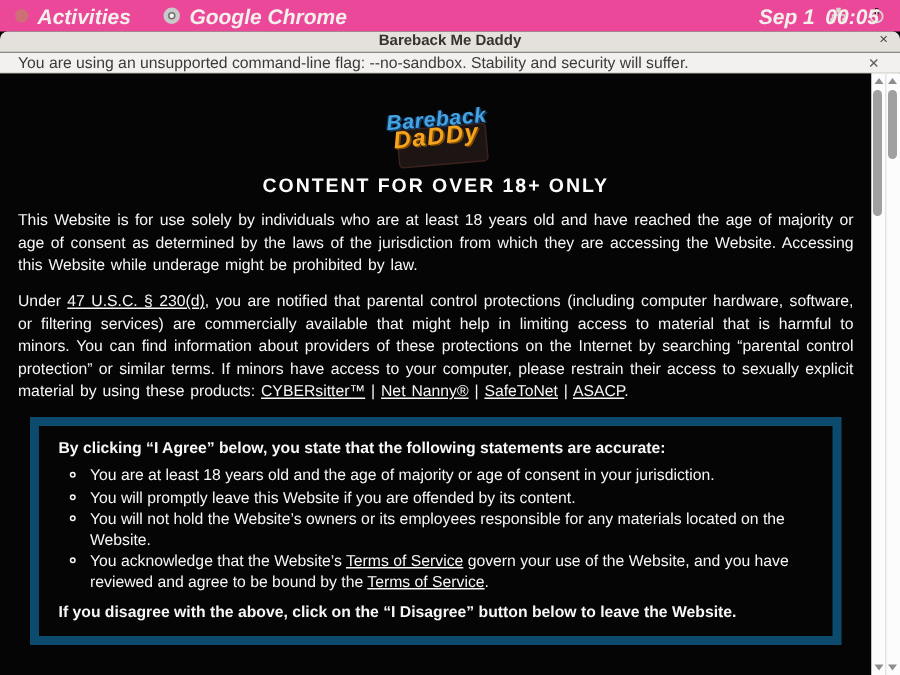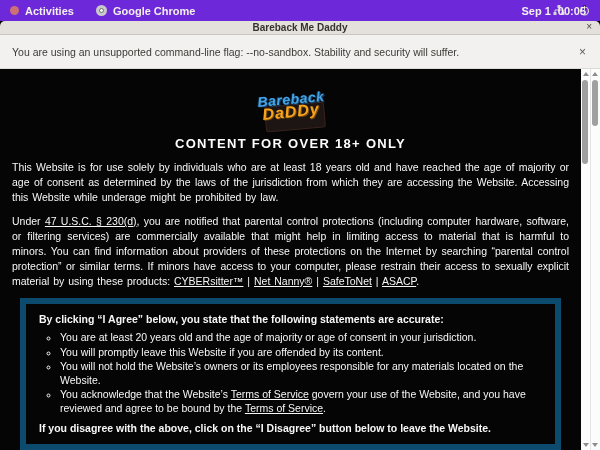--- a/index.html
+++ b/index.html
@@ -5,23 +5,23 @@
   html,body{margin:0;padding:0;}
   body{
     width:600px;height:450px;overflow:hidden;background:#000;
     font-family:"Liberation Sans","DejaVu Sans",sans-serif;
     -webkit-font-smoothing:antialiased;
   }
   .screen{width:600px;height:450px;overflow:hidden;display:flex;flex-direction:column;}
 
   
   .system-bar{
-    height:21px;background:#6d28d9;color:#f3f0ec;display:flex;align-items:center;
-    justify-content:space-between;padding:0 10px;font-size:11px;font-weight:bold;
-    position:relative;flex:0 0 auto;
+    height:21px;background:#ec4899;color:#f3f0ec;display:flex;align-items:center;
+    justify-content:space-between;padding:0 10px;font-size:14px;font-weight:bold;
+    position:relative;flex:0 0 auto;font-style:italic;
   }
   .sys-left{display:flex;align-items:center;gap:6px;}
   .rec-dot{width:9px;height:9px;border-radius:50%;background:#cd6f77;display:inline-block;}
   .sys-group{display:flex;align-items:center;gap:6px;margin-left:16px;cursor:default;}
   .chrome-ico{width:11px;height:11px;border-radius:50%;background:#c9c9c9;position:relative;display:inline-block;}
   .chrome-ico::after{content:"";position:absolute;left:3px;top:3px;width:5px;height:5px;border-radius:50%;
     background:#f4f4f4;border:1px solid #6e6e6e;box-sizing:border-box;}
   .sys-center{position:absolute;left:0;right:14px;text-align:right;pointer-events:none;}
   .sys-center span{pointer-events:auto;}
   .clock{display:inline-flex;gap:7px;font-weight:bold;}
@@ -34,21 +34,21 @@
     display:flex;align-items:center;justify-content:center;flex:0 0 auto;
     font-size:10px;font-weight:bold;color:#35322e;border-bottom:1px solid #c9c6c0;box-sizing:border-box;
   }
   .titlebar .win-close{
     position:absolute;right:6px;top:0;height:12px;line-height:12px;font-size:10px;color:#4a4742;
     background:none;border:none;padding:0 2px;font-weight:normal;cursor:default;
   }
 
   
   .infobar{
-    height:34px;background:#f3f1ef;display:flex;align-items:center;flex:0 0 auto;
+    height:14px;background:#f3f1ef;display:flex;align-items:center;flex:0 0 auto;
     padding:0 12px;font-size:10.5px;color:#3d3a36;box-sizing:border-box;border-bottom:1px solid #dedad5;
   }
   .infobar-msg{flex:1;}
   .infobar .bar-close{
     background:none;border:none;font-size:12px;color:#5f5c58;padding:0 2px;line-height:1;cursor:default;
   }
 
   
   .content{flex:1;display:flex;min-height:0;}
   .page{
@@ -155,21 +155,21 @@
 
       <h1 class="page-title">CONTENT FOR OVER 18+ ONLY</h1>
 
       <p class="para">This Website is for use solely by individuals who are at least 18 years old and have reached the age of majority or age of consent as determined by the laws of the jurisdiction from which they are accessing the Website. Accessing this Website while underage might be prohibited by law.</p>
 
       <p class="para"><span>Under </span><a>47 U.S.C. § 230(d)</a><span>, you are notified that parental control protections (including computer hardware, software, or filtering services) are commercially available that might help in limiting access to material that is harmful to minors. You can find information about providers of these protections on the Internet by searching “parental control protection” or similar terms. If minors have access to your computer, please restrain their access to sexually explicit material by using these products: </span><a>CYBERsitter™</a><span> | </span><a>Net Nanny®</a><span> | </span><a>SafeToNet</a><span> | </span><a>ASACP</a><span>.</span></p>
 
       <div class="agree-box">
         <div class="bold">By clicking “I Agree” below, you state that the following statements are accurate:</div>
         <ul>
-          <li>You are at least 20 years old and the age of majority or age of consent in your jurisdiction.</li>
+          <li>You are at least 18 years old and the age of majority or age of consent in your jurisdiction.</li>
           <li>You will promptly leave this Website if you are offended by its content.</li>
           <li>You will not hold the Website’s owners or its employees responsible for any materials located on the Website.</li>
           <li><span>You acknowledge that the Website’s </span><a>Terms of Service</a><span> govern your use of the Website, and you have reviewed and agree to be bound by the </span><a>Terms of Service</a><span>.</span></li>
         </ul>
         <div class="bold disagree-note">If you disagree with the above, click on the “I Disagree” button below to leave the Website.</div>
       </div>
 
     </main>
 
     <div class="scroll-area">

